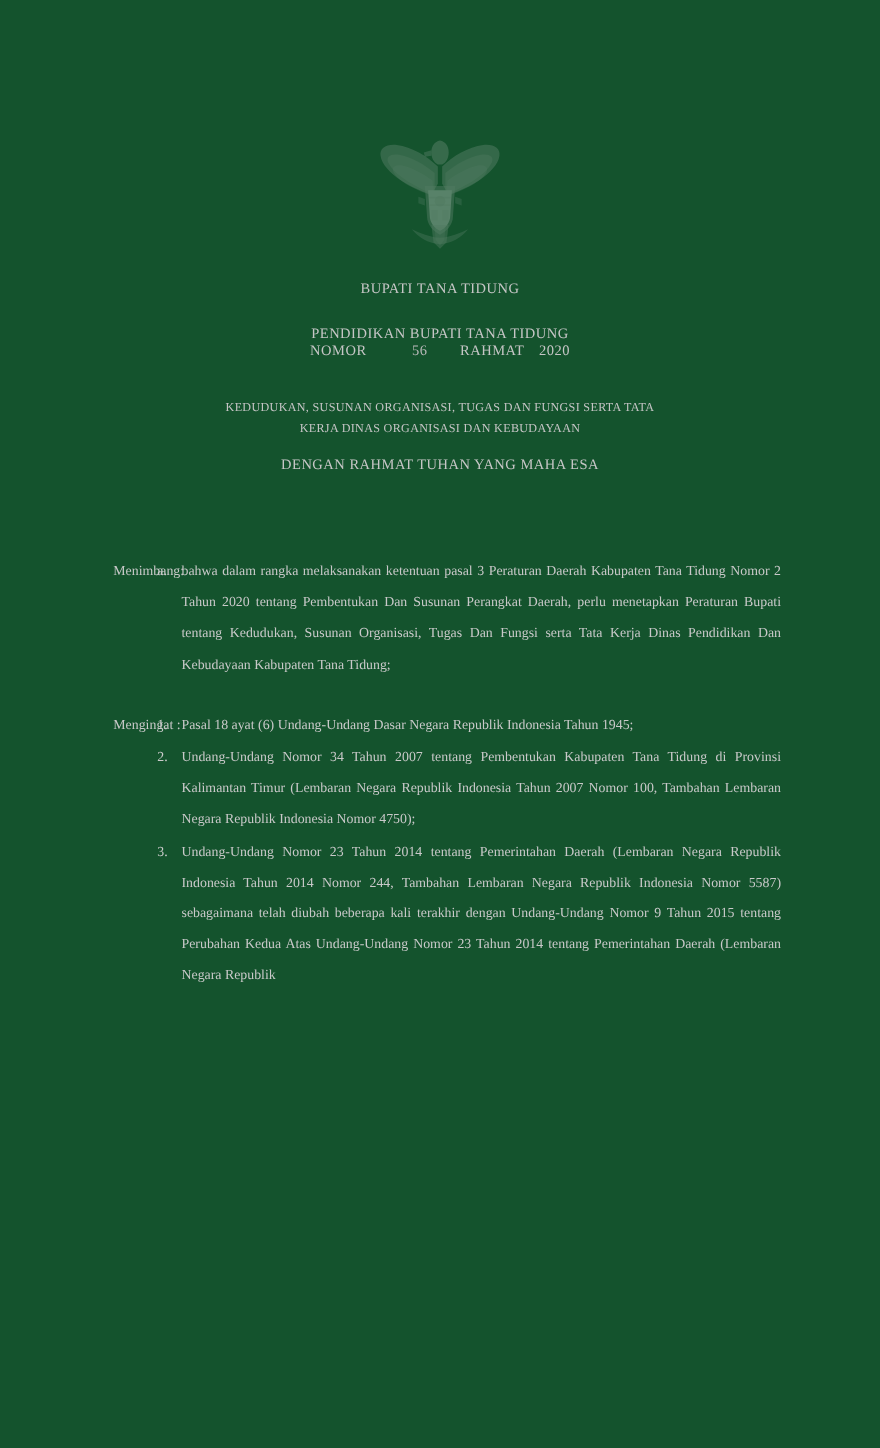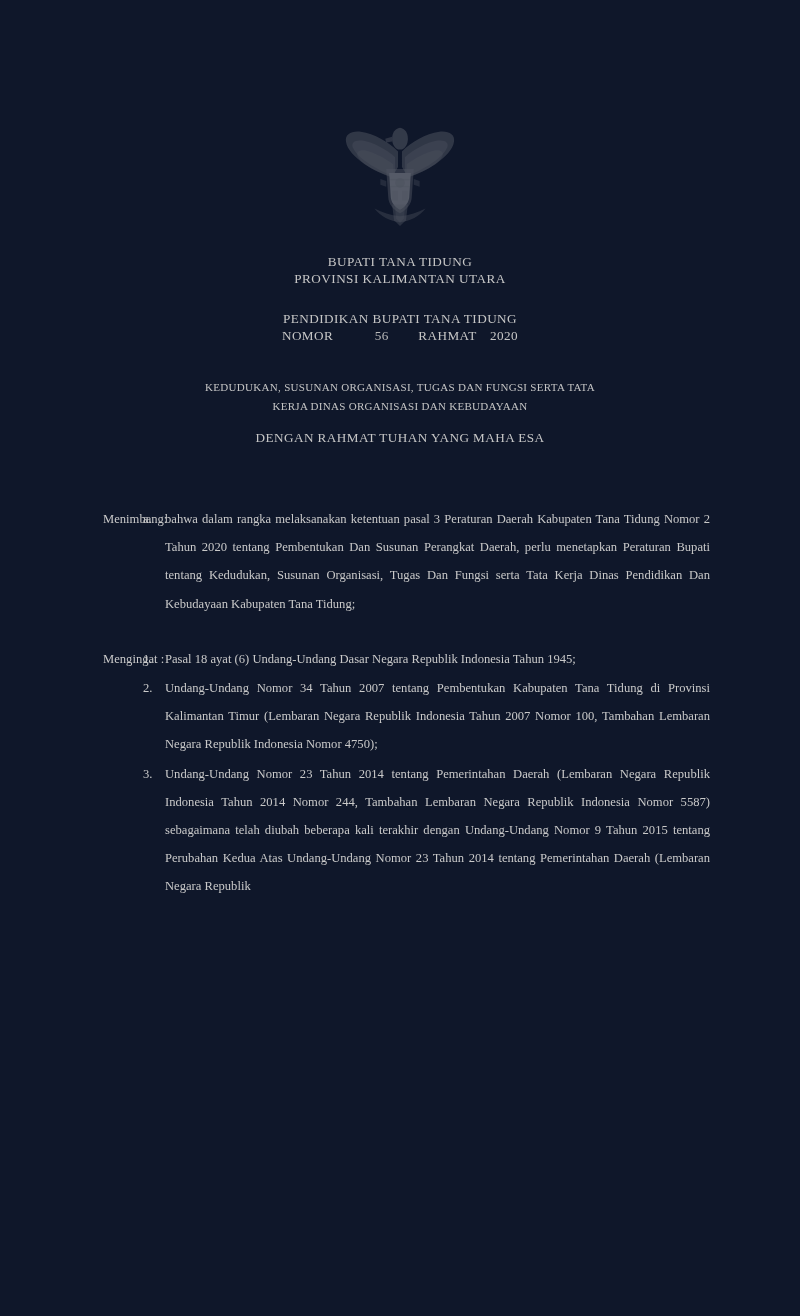--- a/index.html
+++ b/index.html
@@ -12,21 +12,21 @@
     height: 1316px;
     position: relative;
     font-family: "Liberation Serif", "DejaVu Serif", serif;
     color: #c9c9c9;
     overflow: hidden;
   }
 
   .page {
     position: absolute;
     inset: 0;
-    background: #0f172a;
+    background: #14532d;
     text-decoration: underline;
   }
 
   
   .emblem-wrap {
     position: absolute;
     top: 118px;
     left: 0;
     width: 800px;
     display: flex;
@@ -166,21 +166,20 @@
 
         <path d="M34 92 C42 96 50 99 60 100 C70 99 78 96 86 92 C80 100 70 105 60 106 C50 105 40 100 34 92 Z" opacity="0.4"></path>
         <path d="M40 62 L46 64 L46 70 L40 68 Z" opacity="0.35"></path>
         <path d="M74 62 L80 64 L80 70 L74 68 Z" opacity="0.35"></path>
       </g>
     </svg>
   </div>
 
   <div class="headings">
     <div class="hline">BUPATI TANA TIDUNG</div>
-    <div class="hline">PROVINSI KALIMANTAN UTARA</div>
 
     <div class="gap-lg"></div>
 
     <div class="hline">PENDIDIKAN BUPATI TANA TIDUNG</div>
     <div class="nomor-row">
       <span>NOMOR</span>
       <span class="sp"></span>
       <span class="num">56</span>
       <span class="sp"></span>
       <span>RAHMAT</span>

